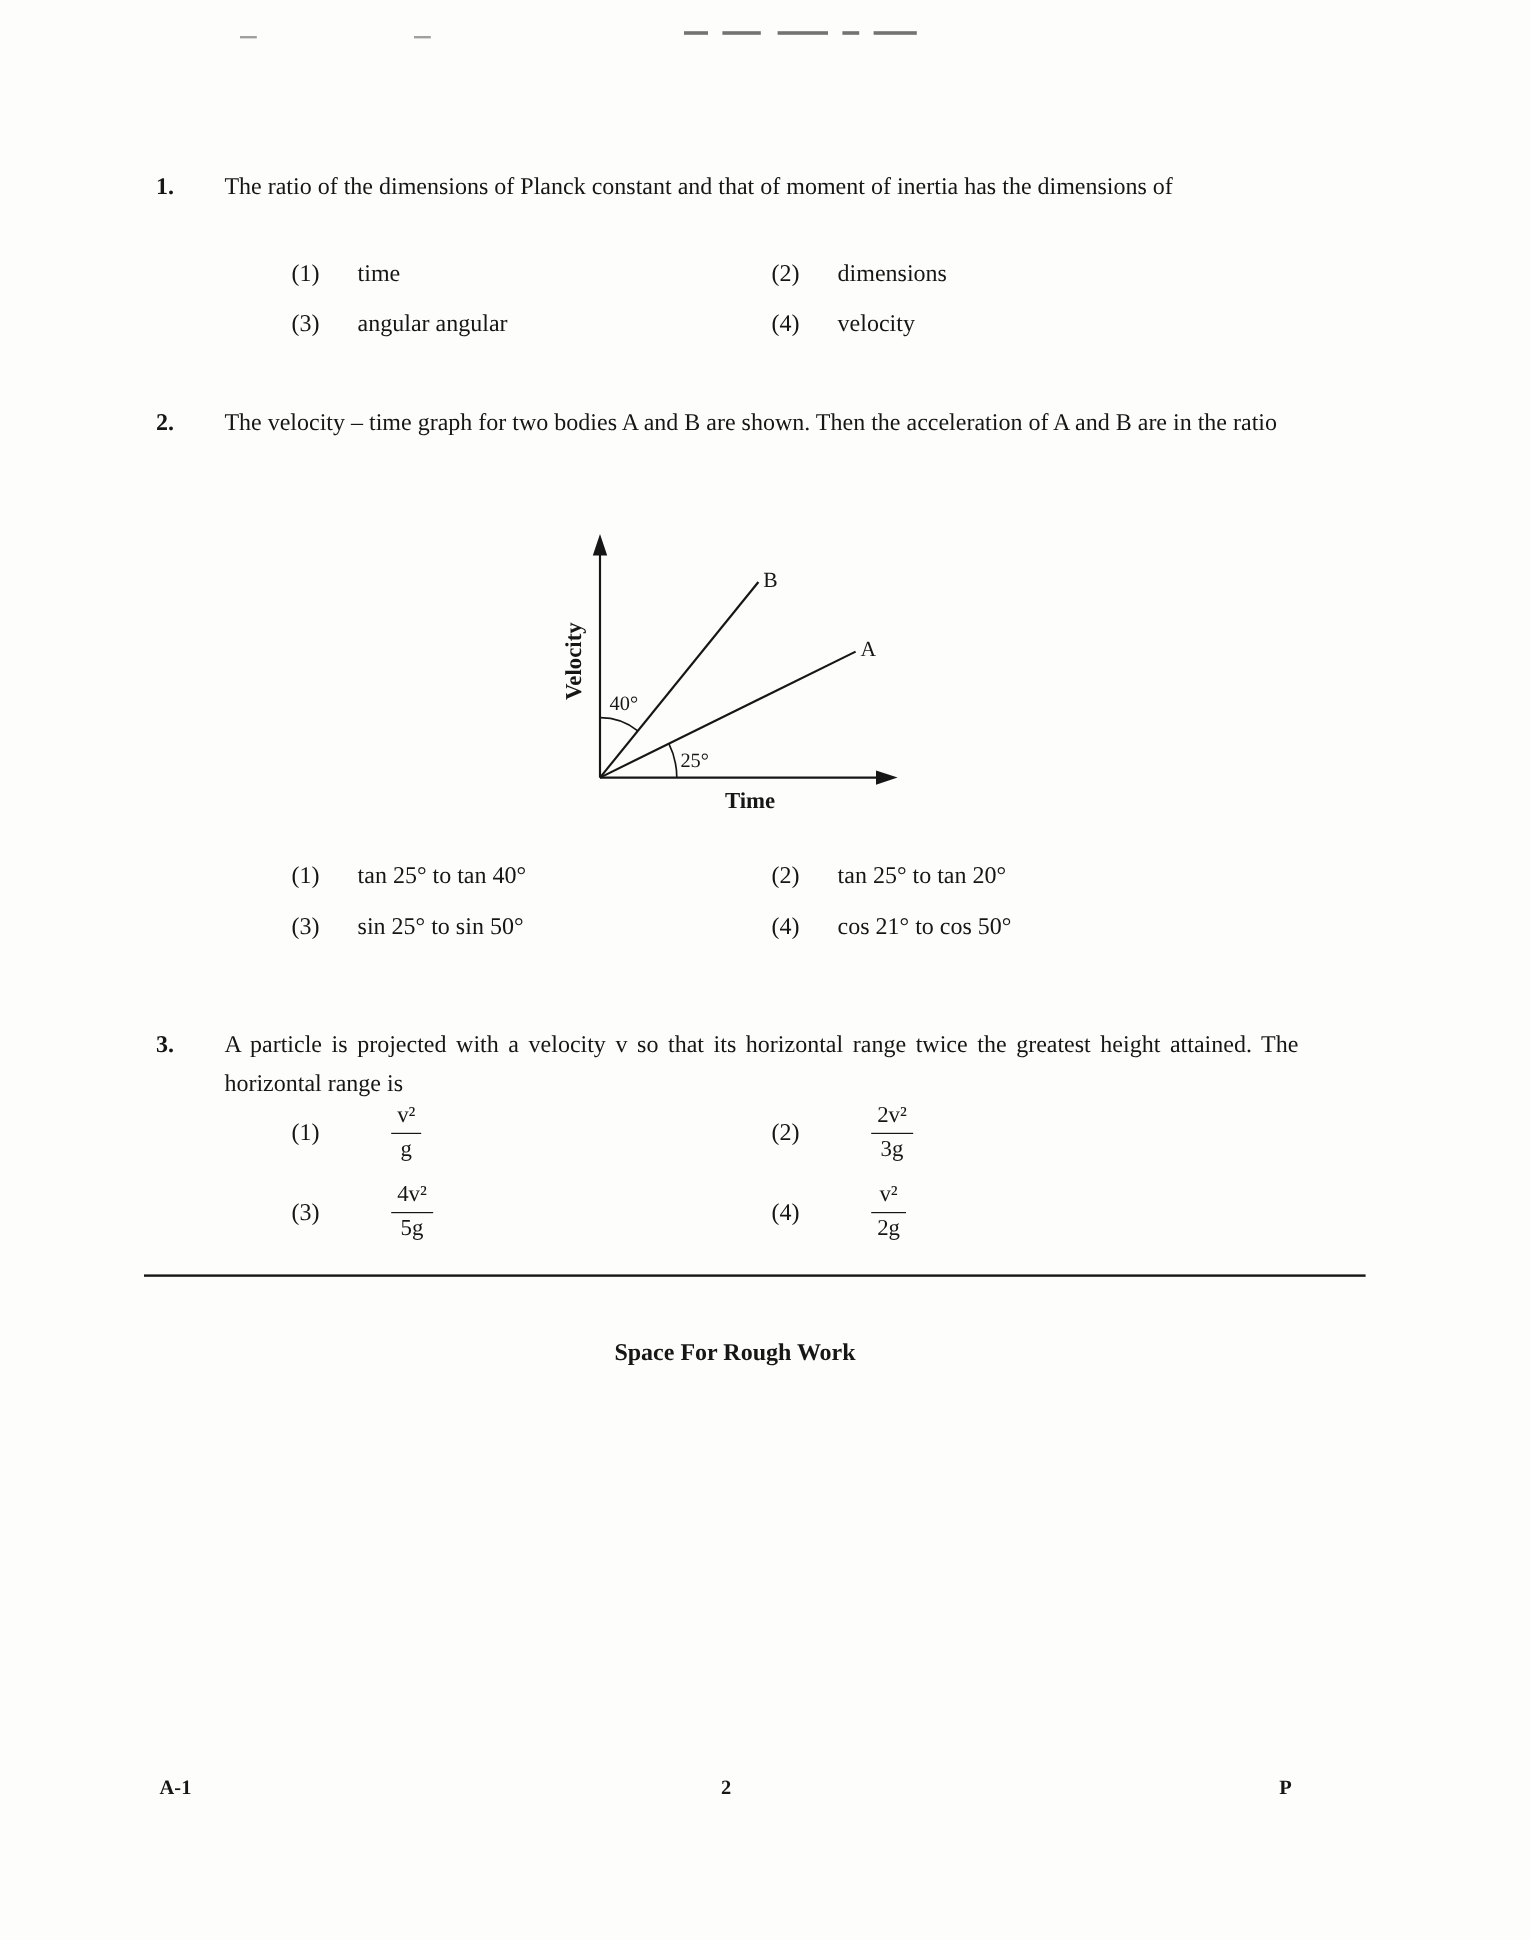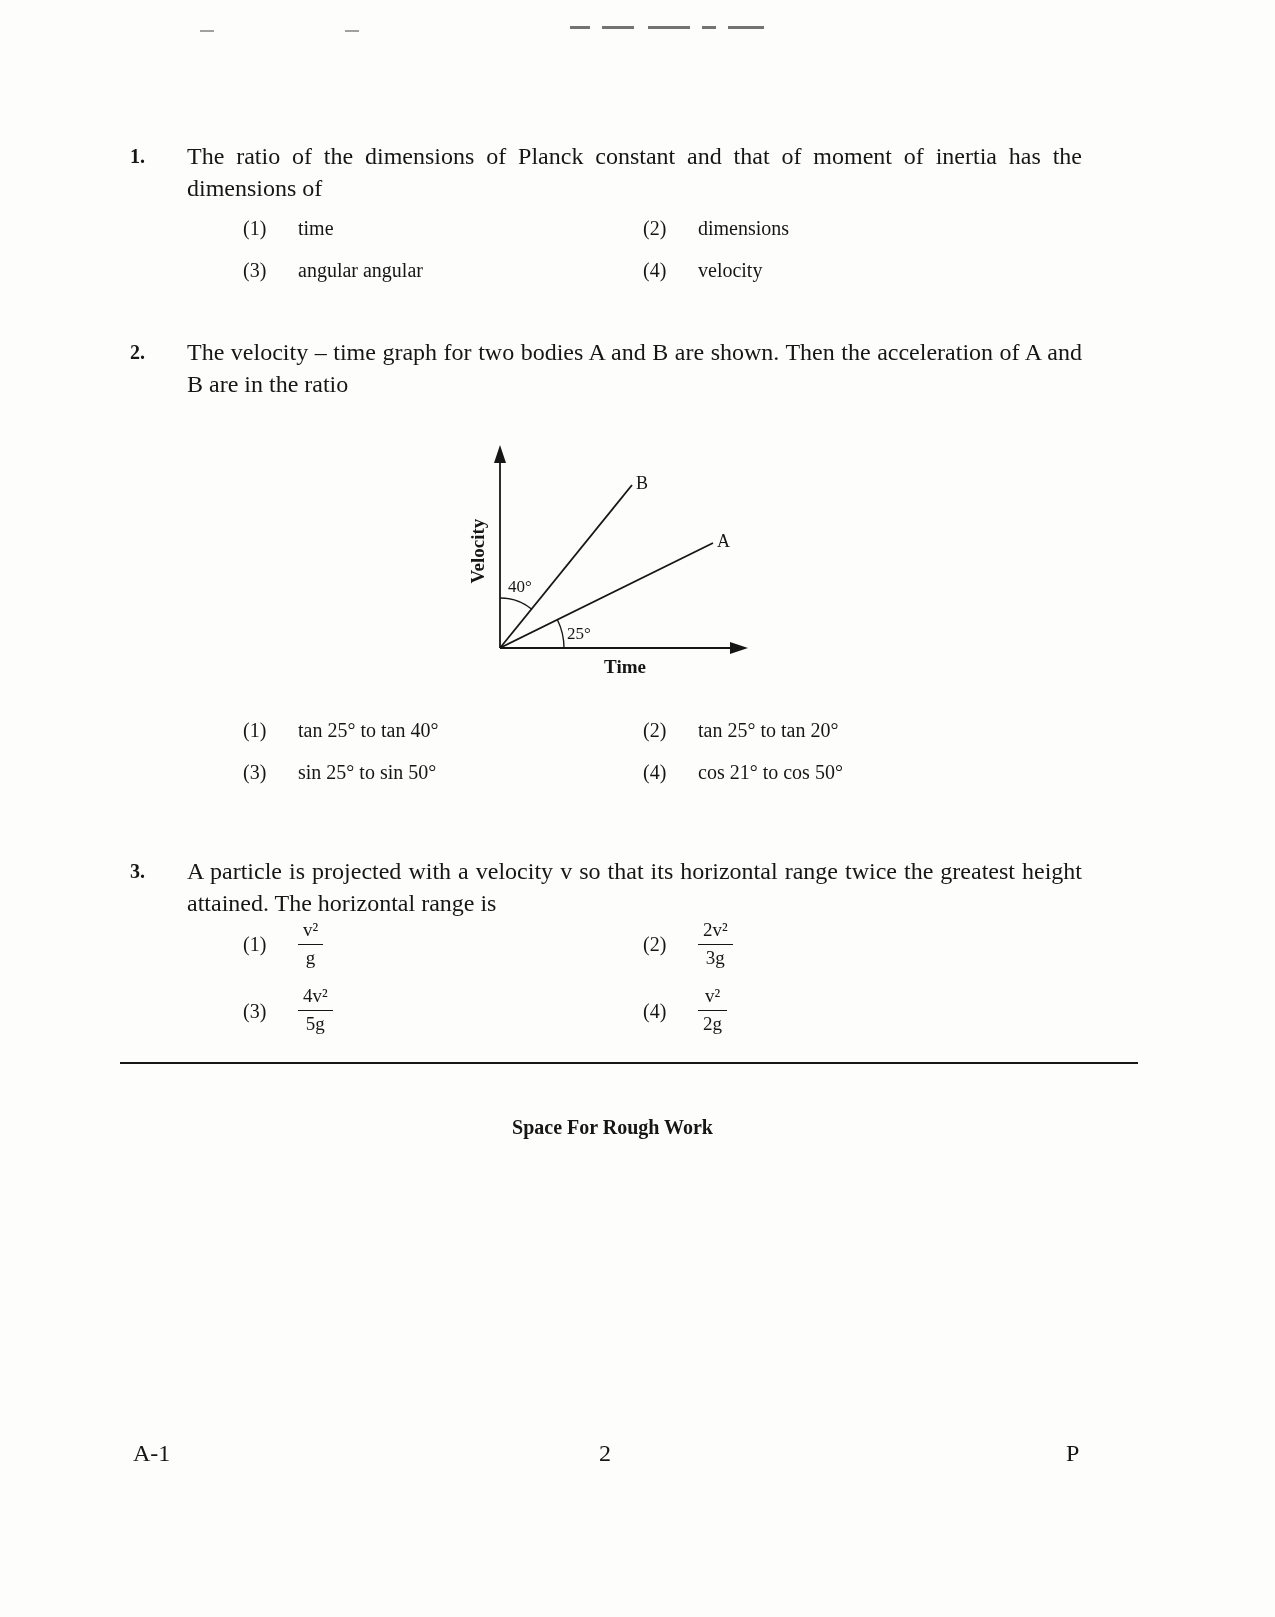--- a/index.html
+++ b/index.html
@@ -9,49 +9,49 @@
     position:relative; width:1275px; height:1617px;
     background:#fdfdfc; margin:0 auto; overflow:hidden;
   }
   
   .artifact { position:absolute; border-top:3px solid #444; opacity:.75; }
   .artifact.thin { border-top-width:2px; opacity:.5; }
 
   
   .q { position:absolute; left:130px; width:955px; display:flex; }
   .qnum { flex:none; width:57px; font-weight:bold; font-size:20px; line-height:32px; }
-  .qtext { width:895px; font-size:24px; line-height:32px; text-align:justify; }
+  .qtext { width:895px; font-size:20px; line-height:32px; text-align:justify; }
 
   
   .opts { position:absolute; left:243px; display:grid; grid-template-columns:400px auto; row-gap:10px; font-size:20px; line-height:32px; }
   .opt { display:flex; }
   .opt-label { flex:none; width:55px; }
   .opt-text { white-space:nowrap; }
 
   
   .opts.fracs { row-gap:14px; }
   .frac-opt { display:flex; align-items:center; }
-  .frac { display:inline-block; text-align:center; font-size:19px; line-height:1.3; }
+  .frac { display:inline-block; text-align:center; font-size:19px; line-height:1.3;margin-left:28px; }
   .frac .num { display:block; padding:0 5px 1px; border-bottom:1.6px solid #161616; }
   .frac .den { display:block; padding:1px 5px 0; }
 
   
   .diagram { position:absolute; left:420px; top:433px; }
   .dline { stroke:#161616; stroke-width:1.8; fill:none; }
   .arc { stroke:#161616; stroke-width:1.4; fill:none; }
   .dtext { font-family:"Liberation Serif", serif; font-size:18px; fill:#161616; }
   .dangle { font-family:"Liberation Serif", serif; font-size:17px; fill:#161616; }
   .daxis { font-family:"Liberation Serif", serif; font-size:19px; font-weight:bold; fill:#161616; }
 
   
   .divider { position:absolute; left:120px; top:1062px; width:1018px; border-top:2px solid #161616; }
   .rough-work { position:absolute; left:0; top:1116px; width:1225px; text-align:center; font-size:20px; font-weight:bold; }
 
   
-  .footer-item { position:absolute; top:1440px; font-size:24px; font-weight:normal; }
+  .footer-item { position:absolute; top:1480px; font-size:17px; font-weight:bold; }
   .footer-left { left:133px; }
   .footer-center { left:0; width:1210px; text-align:center; }
   .footer-right { left:1066px; }
 </style>
 </head>
 <body>
 
 <div class="page">
 
   <div class="artifact thin" style="left:200px; top:30px; width:14px;"></div>

